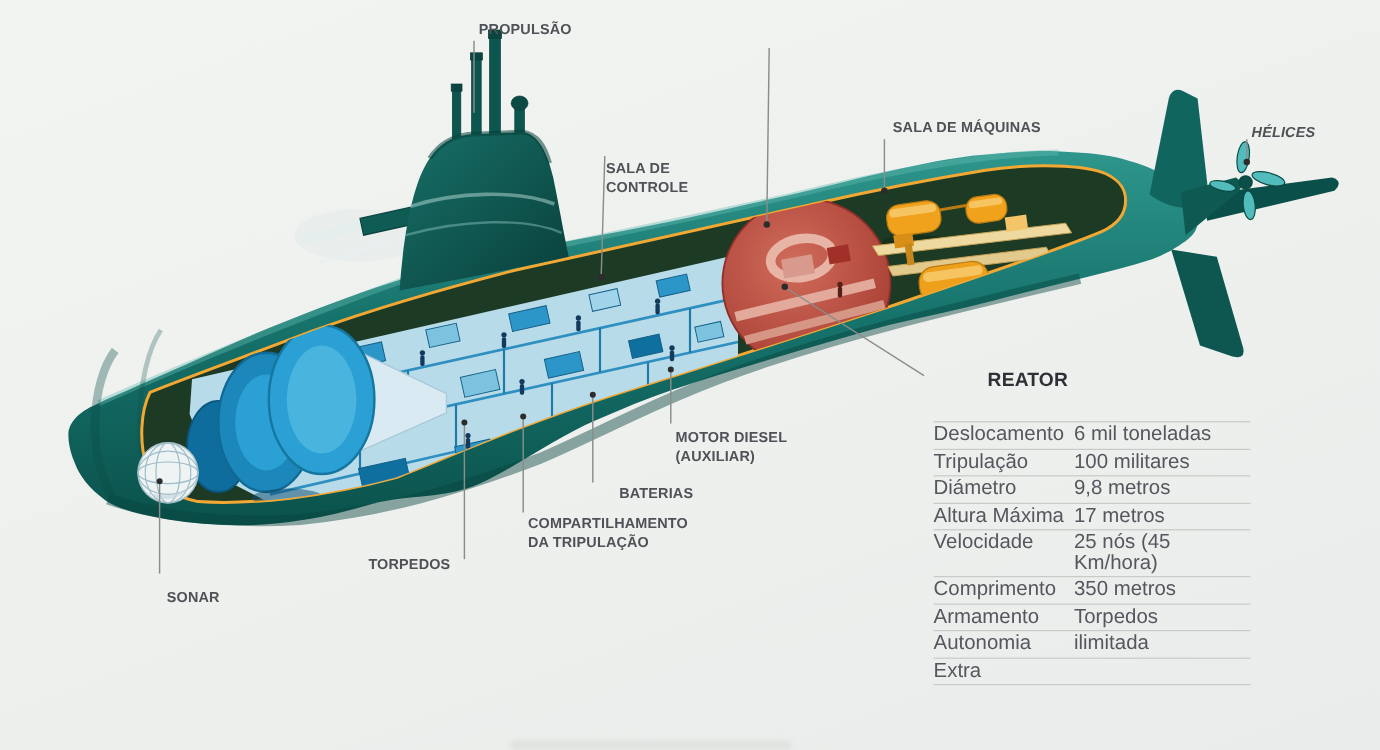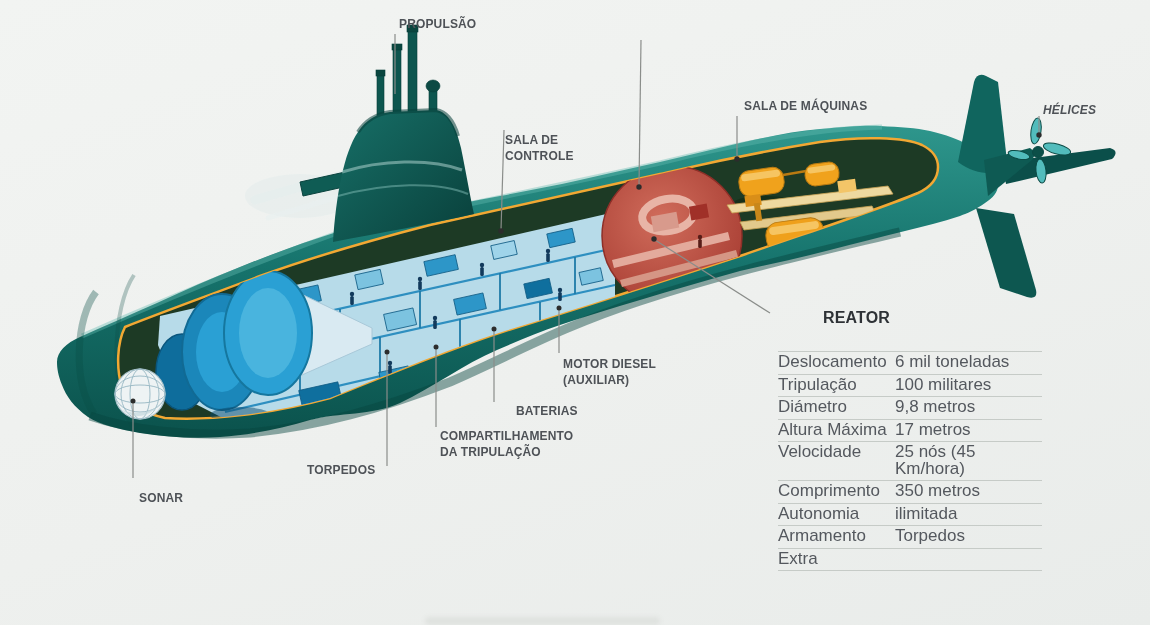--- a/index.html
+++ b/index.html
@@ -335,26 +335,26 @@
     </div>
       <div class="spec-row">
       <span class="lbl">Velocidade</span>
       <span class="val">25 nós (45 Km/hora)</span>
     </div>
       <div class="spec-row">
       <span class="lbl">Comprimento</span>
       <span class="val">350 metros</span>
     </div>
       <div class="spec-row">
+      <span class="lbl">Armamento</span>
+      <span class="val">Torpedos</span>
+    </div>
+      <div class="spec-row">
       <span class="lbl">Autonomia</span>
       <span class="val">ilimitada</span>
     </div>
       <div class="spec-row">
-      <span class="lbl">Armamento</span>
-      <span class="val">Torpedos</span>
-    </div>
-      <div class="spec-row">
       <span class="lbl">Extra</span>
     </div>
     </div>
 
   <div class="bottom-smudge"></div>
 </div>
 
 </body></html>

